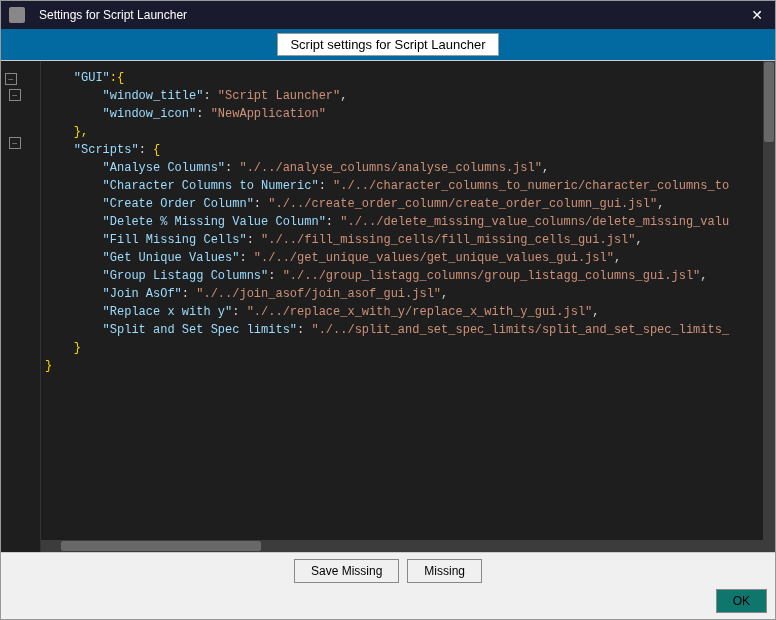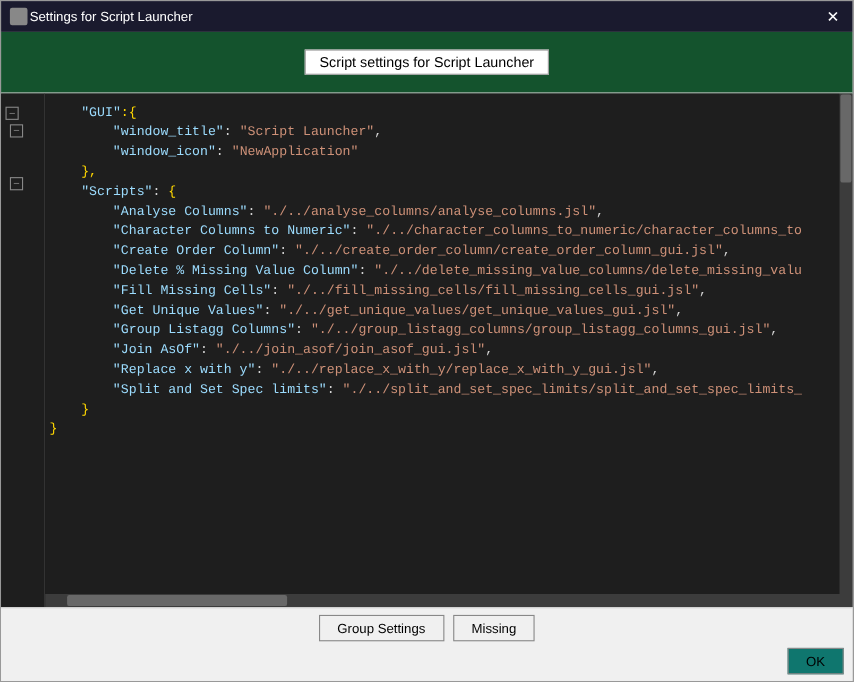--- a/index.html
+++ b/index.html
@@ -28,21 +28,21 @@
       padding: 4px 8px;
       display: flex;
       align-items: center;
       justify-content: space-between;
       height: 28px;
       flex-shrink: 0;
     }
     .title-bar-left {
       display: flex;
       align-items: center;
-      gap: 2px;
+      gap: 14px;
     }
     .title-bar-icon {
       width: 16px;
       height: 16px;
       background: #888;
       border-radius: 2px;
     }
     .title-bar-title {
       font-size: 12px;
       color: white;
@@ -50,23 +50,23 @@
     .title-bar-close {
       background: none;
       border: none;
       color: white;
       font-size: 14px;
       cursor: pointer;
       padding: 0 4px;
       line-height: 1;
     }
     .dialog-header {
-      background: #14532d;
+      background: #0369a1;
       text-align: center;
-      padding: 16px;
+      padding: 4px;
       border-bottom: 1px solid #ccc;
       flex-shrink: 0;
     }
     .dialog-header-text {
       font-size: 13px;
       font-weight: normal;
       border: 1px solid #999;
       display: inline-block;
       padding: 3px 12px;
       background: white;
@@ -247,20 +247,20 @@
       </div>
 
       <div class="scrollbar-h">
         <div class="scrollbar-thumb-h"></div>
       </div>
     </div>
   </div>
 
   <div class="footer">
     <div class="footer-top">
-      <button class="btn">Group Settings</button>
+      <button class="btn">Save Missing</button>
       <button class="btn">Missing</button>
     </div>
     <div class="footer-bottom">
       <button class="btn btn-ok">OK</button>
     </div>
   </div>
 </div>
 
 </body></html>

